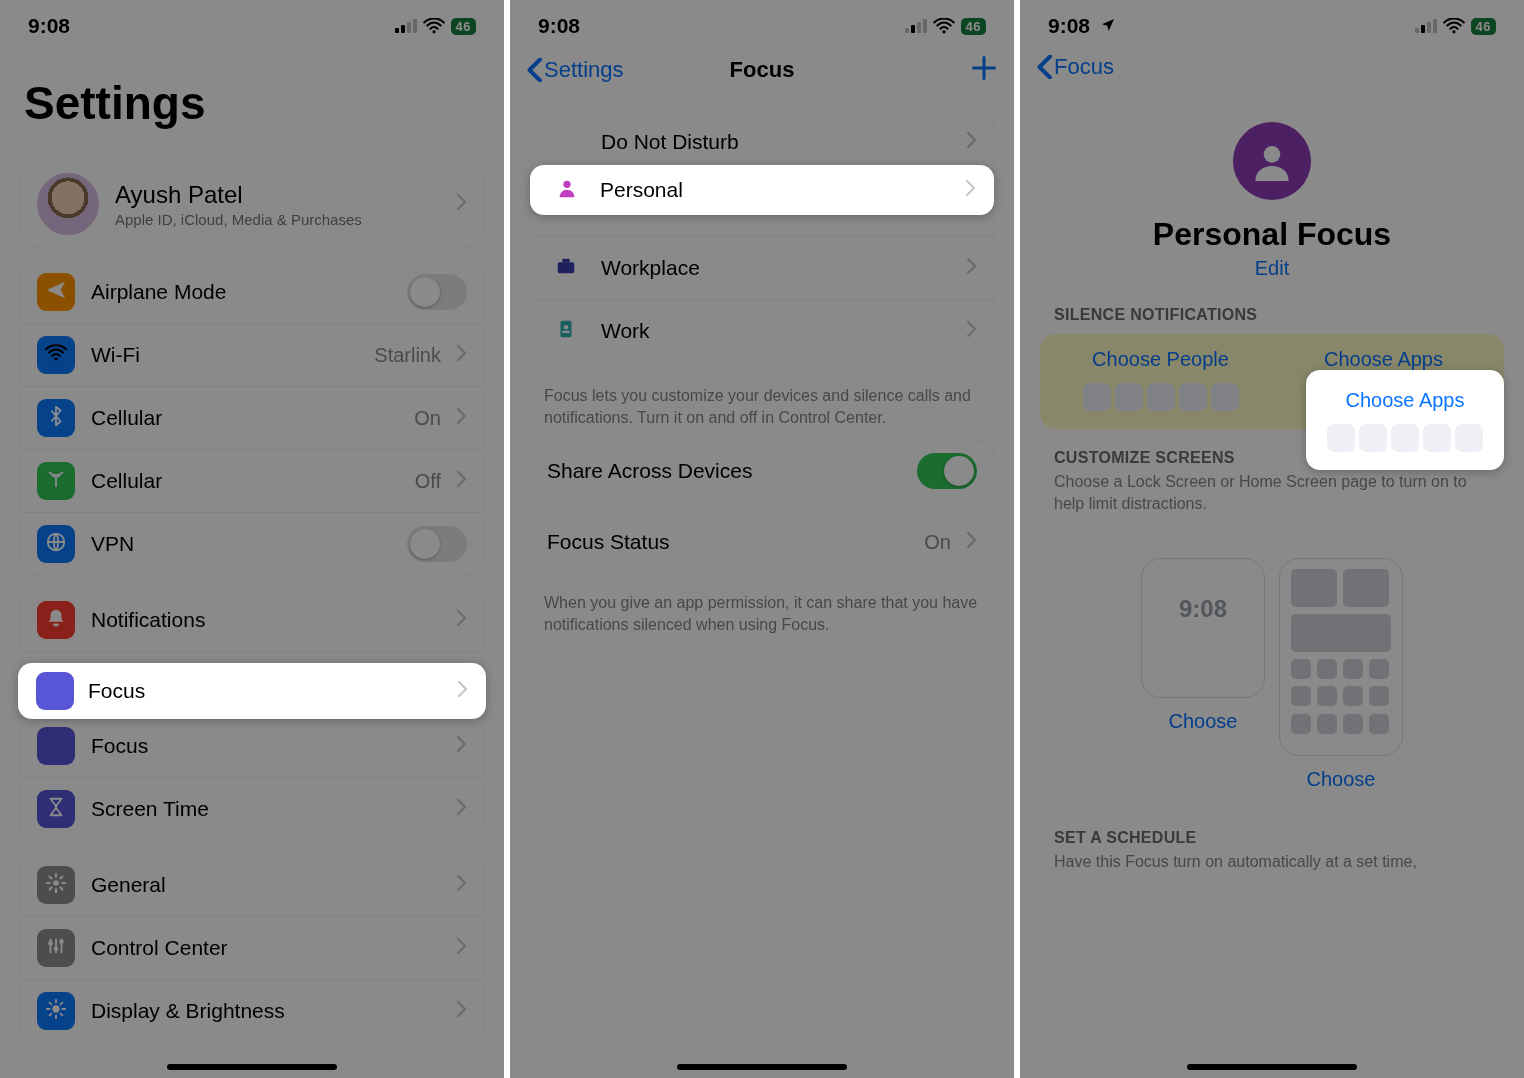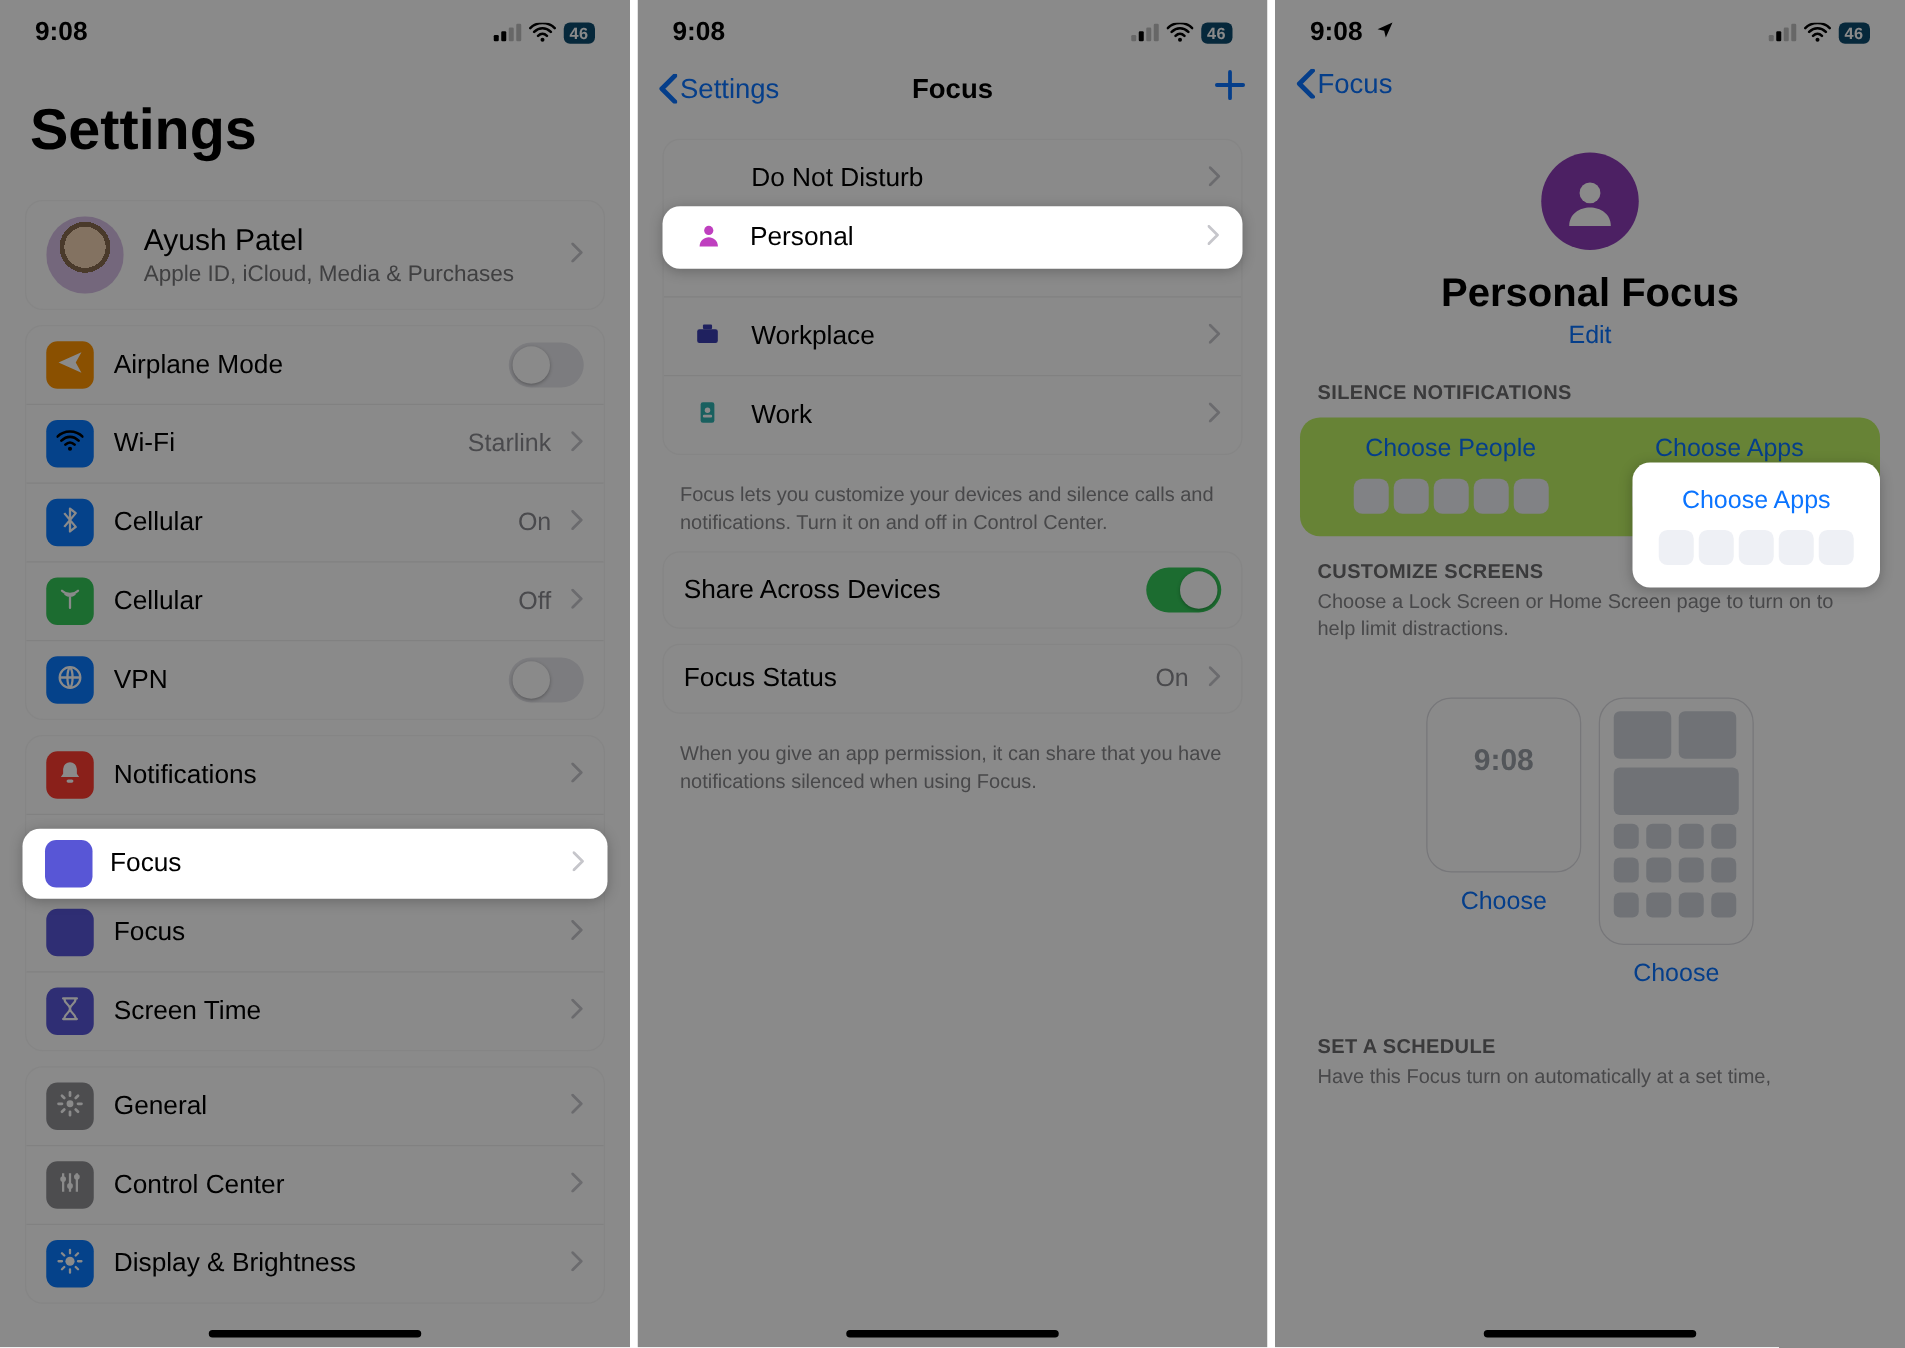--- a/index.html
+++ b/index.html
@@ -17,21 +17,21 @@
     padding: 14px 28px 10px; font-weight: 600; font-size: 21px;
   }
   .status-right { display: flex; align-items: center; gap: 6px; }
   .sig-bars { display: flex; align-items: flex-end; gap: 2px; }
   .sig-bars span { width: 4px; background: #000; border-radius: 1px; }
   .sig-bars span:nth-child(1){height:5px;background:#bfbfbf;} .sig-bars span:nth-child(2){height:8px;}
   .sig-bars span:nth-child(3){height:11px;background:#bfbfbf;} .sig-bars span:nth-child(4){height:14px;background:#bfbfbf;}
   .p1 .sig-bars span:nth-child(1){background:#000;} .p1 .sig-bars span:nth-child(2){background:#000;}
   .p1 .sig-bars span:nth-child(3){background:#bfbfbf;} .p1 .sig-bars span:nth-child(4){background:#bfbfbf;}
   .wifi-icon svg { display:block; }
-  .badge { background:#0c4a6e; color:#fff; border-radius:5px; padding:1px 5px; font-size:13px; font-weight:700; letter-spacing:.5px; }
+  .badge { background:#15803d; color:#fff; border-radius:5px; padding:1px 5px; font-size:13px; font-weight:700; letter-spacing:.5px; }
   .loc-icon { margin-left:4px; }
 
   .navbar { display:flex; align-items:center; justify-content:space-between; padding:6px 16px 12px; }
   .back { display:flex; align-items:center; gap:2px; color:#0b74ff; font-size:22px; }
   .back svg { width:16px; height:24px; }
   .navtitle { font-size:22px; font-weight:600; position:absolute; left:50%; transform:translateX(-50%); }
   .plus svg { width:28px; height:28px; }
 
   .bigtitle { font-size:46px; font-weight:700; padding: 28px 24px 18px; }
 
@@ -45,40 +45,40 @@
   .icon-box svg { width:22px; height:22px; }
   .row-label { font-size:21px; flex:1; }
   .row-value { font-size:20px; color:#8a8a8f; }
   .chev { color:#c6c6cb; }
   .chev svg{width:10px;height:16px;}
   .memoji {
     width:62px;height:62px;border-radius:50%;
     background:radial-gradient(circle at 50% 40%, #f2d3b3 0 34%, #8a6b51 34% 42%, transparent 42%), #d7bfe6;
     flex:0 0 62px;
   }
-  .subtext{ font-size:18px; color:#767679; margin-top:2px; }
+  .subtext{ font-size:15px; color:#767679; margin-top:2px; }
   .toggle { width:60px; height:36px; border-radius:20px; background:#e5e5ea; position:relative; }
   .toggle::after{content:"";position:absolute;top:3px;left:3px;width:30px;height:30px;border-radius:50%;background:#fff;box-shadow:0 1px 3px rgba(0,0,0,.3);}
   .toggle.on{ background:#34c759; } .toggle.on::after{ left:auto; right:3px; }
 
   .footer-text { font-size:16px; color:#868689; padding:10px 34px 0; line-height:1.35; }
   .heading-caps { font-size:16px; color:#6b6b6e; padding:20px 34px 2px; font-weight:600; letter-spacing:.3px; }
 
   
   .hl { position:absolute; background:#fff; border-radius:14px; box-shadow:0 2px 10px rgba(0,0,0,.25); z-index:5; display:flex; align-items:center; padding:0 18px; }
   .hl .icon-box{margin-right:14px;}
   .hl .chev{ margin-left:auto; }
 
   
   .center-col { display:flex; flex-direction:column; align-items:center; padding:30px 0 6px; }
   .avatar-lg { width:78px;height:78px;border-radius:50%;background:#8d3bb7;display:flex;align-items:center;justify-content:center; }
   .avatar-lg svg{width:40px;height:40px;}
   .pfocus-title{ font-size:32px; font-weight:700; margin-top:16px; }
   .edit-link{ color:#0b74ff; font-size:20px; margin-top:4px; }
-  .pill-row { background:#bef264; border-radius:16px; margin:8px 20px 0; padding:14px 18px 18px; display:flex; gap:18px; }
+  .pill-row { background:#fef9c3; border-radius:16px; margin:8px 20px 0; padding:14px 18px 18px; display:flex; gap:18px; }
   .pill-cell { flex:1; display:flex; flex-direction:column; align-items:center; gap:12px; }
   .ghost-slots { display:flex; gap:4px; }
   .ghost-slots span{ width:28px;height:28px;border-radius:7px;background:#eef0f5; }
   .btn-link { color:#0b74ff; font-size:20px; }
 
   .screens-row { display:flex; gap:14px; justify-content:center; padding:18px 20px 10px; }
   .mini-phone { width:124px; border:1px solid #dcdce1; border-radius:20px; background:#fff; padding:10px 10px 14px; display:flex; flex-direction:column; align-items:center; }
   .lock-time { font-size:24px; font-weight:600; color:#9aa0a6; margin:26px 0 60px; }
   .hs-grid .r{display:flex;gap:6px;margin-bottom:7px;}
   .hs-grid .sq{width:20px;height:20px;border-radius:5px;background:#cfd3da;}

